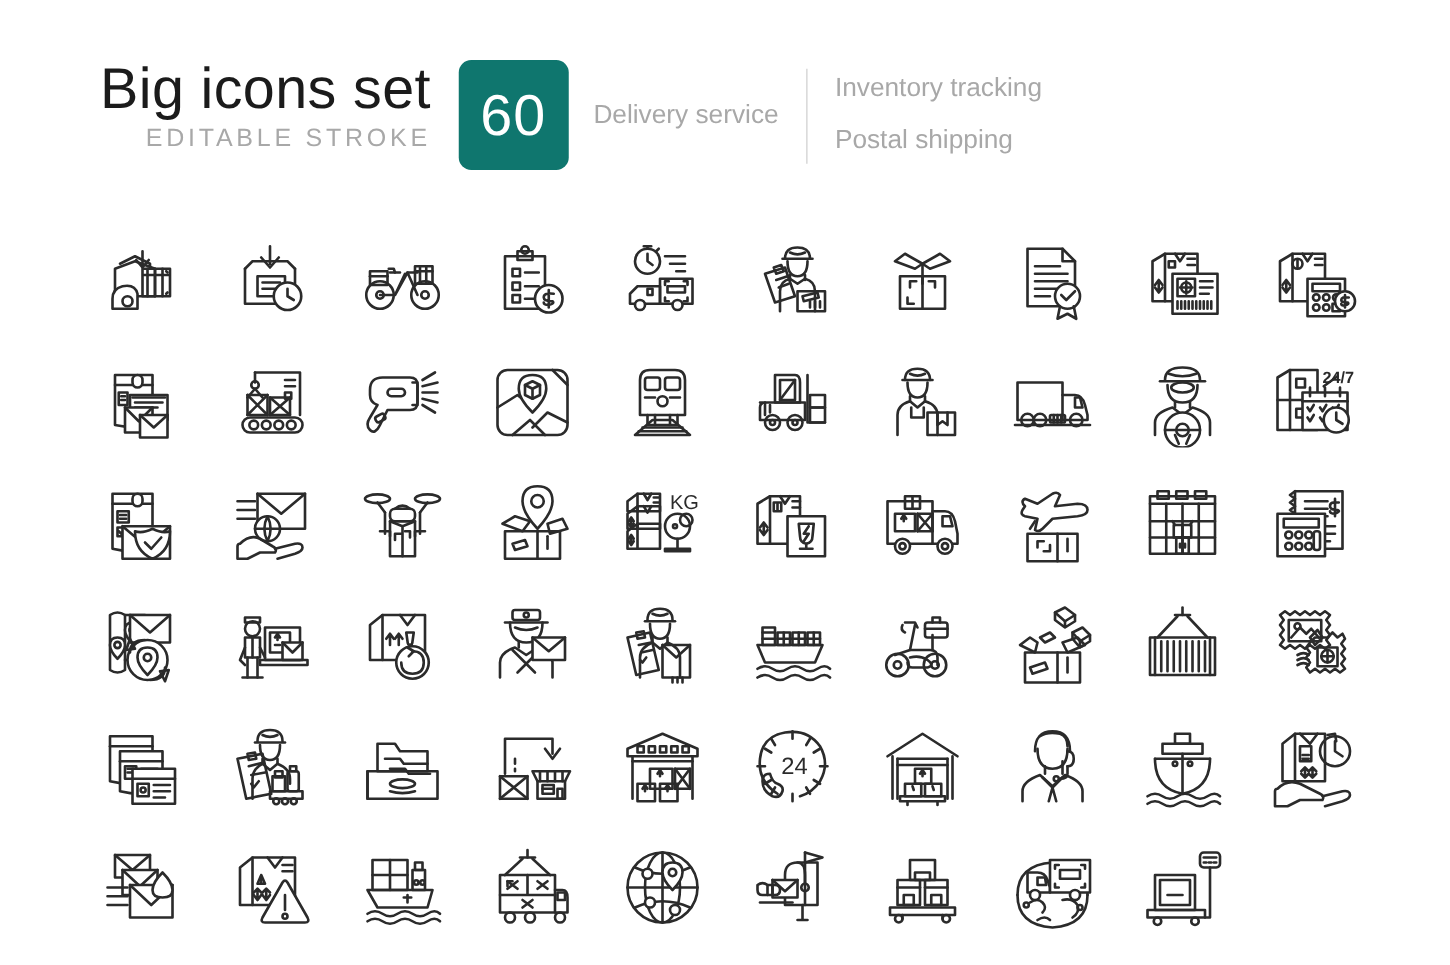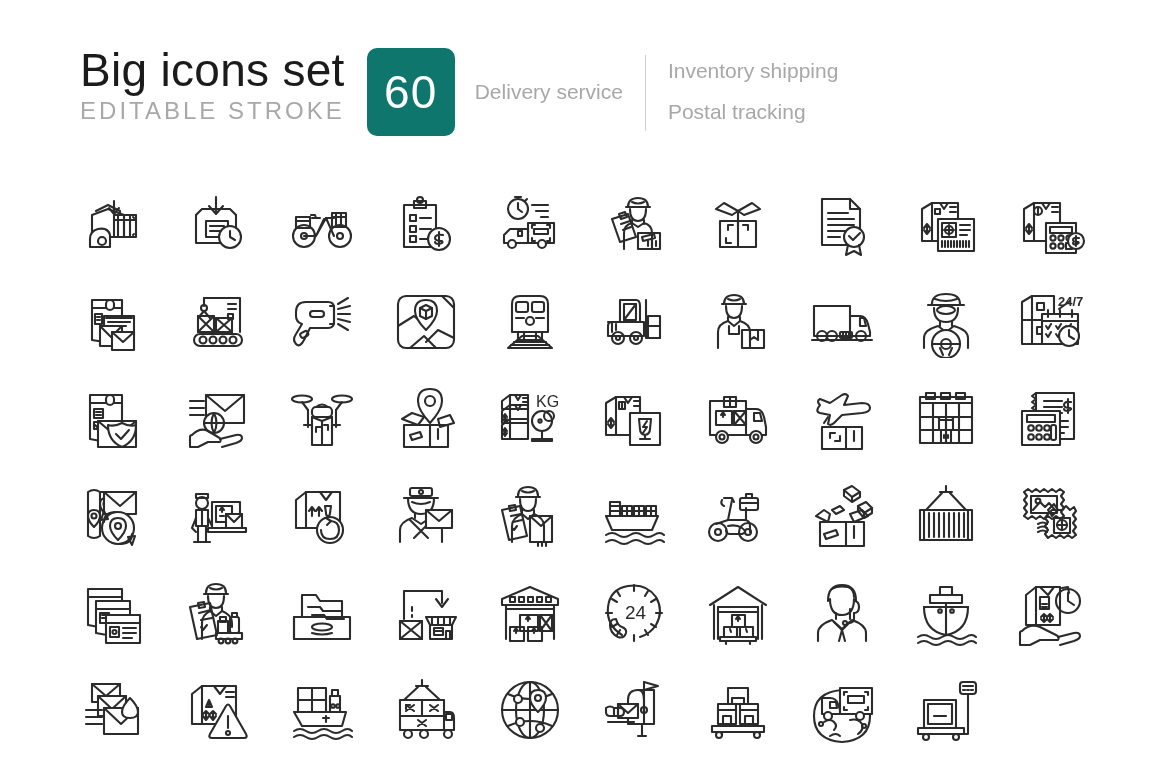--- a/index.html
+++ b/index.html
@@ -20,21 +20,21 @@
     display:flex;flex-direction:column;align-items:flex-end;
     padding-right:22px;
   }
   .title-main{
     font-size:46px;line-height:52px;
     font-weight:300;color:#1b1b1b;
     letter-spacing:0.3px;
     white-space:nowrap;
   }
   .title-sub{
-    font-size:24px;line-height:22px;
+    font-size:20px;line-height:22px;
     font-weight:300;color:#a8a8a8;
     letter-spacing:3.0px;
     white-space:nowrap;
     margin-top:4px;
   }
   .count-badge{
     width:88px;height:88px;border-radius:10px;
     background:#0f766e;
     display:flex;align-items:center;justify-content:center;
     margin-top:4px;
@@ -103,22 +103,22 @@
     <div class="count-badge">
       <span>60</span>
     </div>
 
     <div class="cats">
       <div class="cats-col">
         <div class="cat">Delivery service</div>
       </div>
       <div class="cat-divider"></div>
       <div class="cats-col">
-        <div class="cat">Inventory shipping</div>
-        <div class="cat">Postal tracking</div>
+        <div class="cat">Inventory tracking</div>
+        <div class="cat">Postal shipping</div>
       </div>
     </div>
 
   </div>
 
   <div class="grid">
 
     <div class="cell">
       <svg width="72" height="72" viewBox="0 0 72 72">
         <g class="ico">

